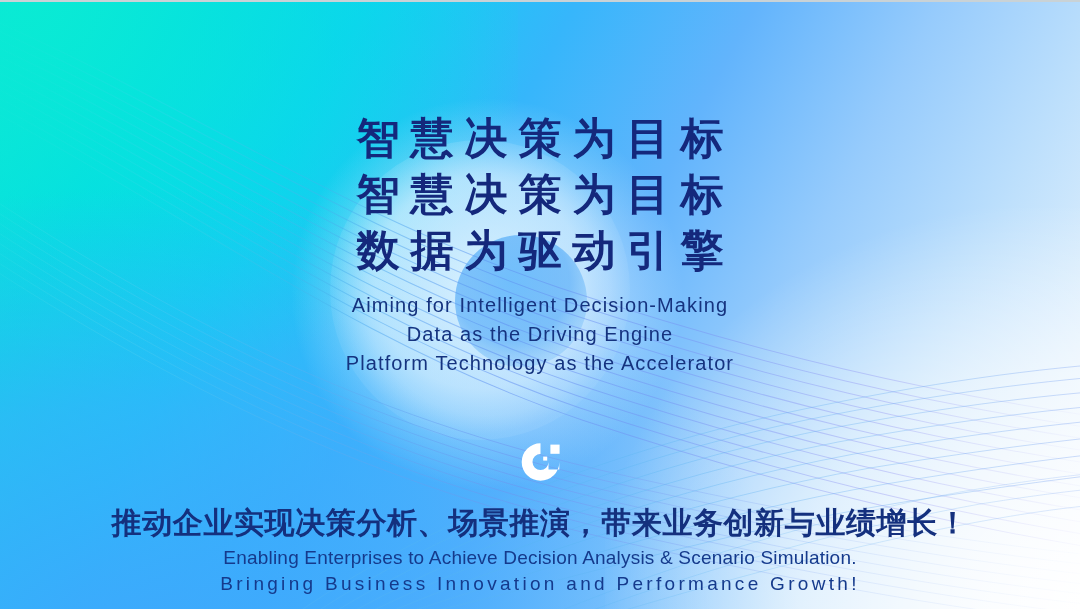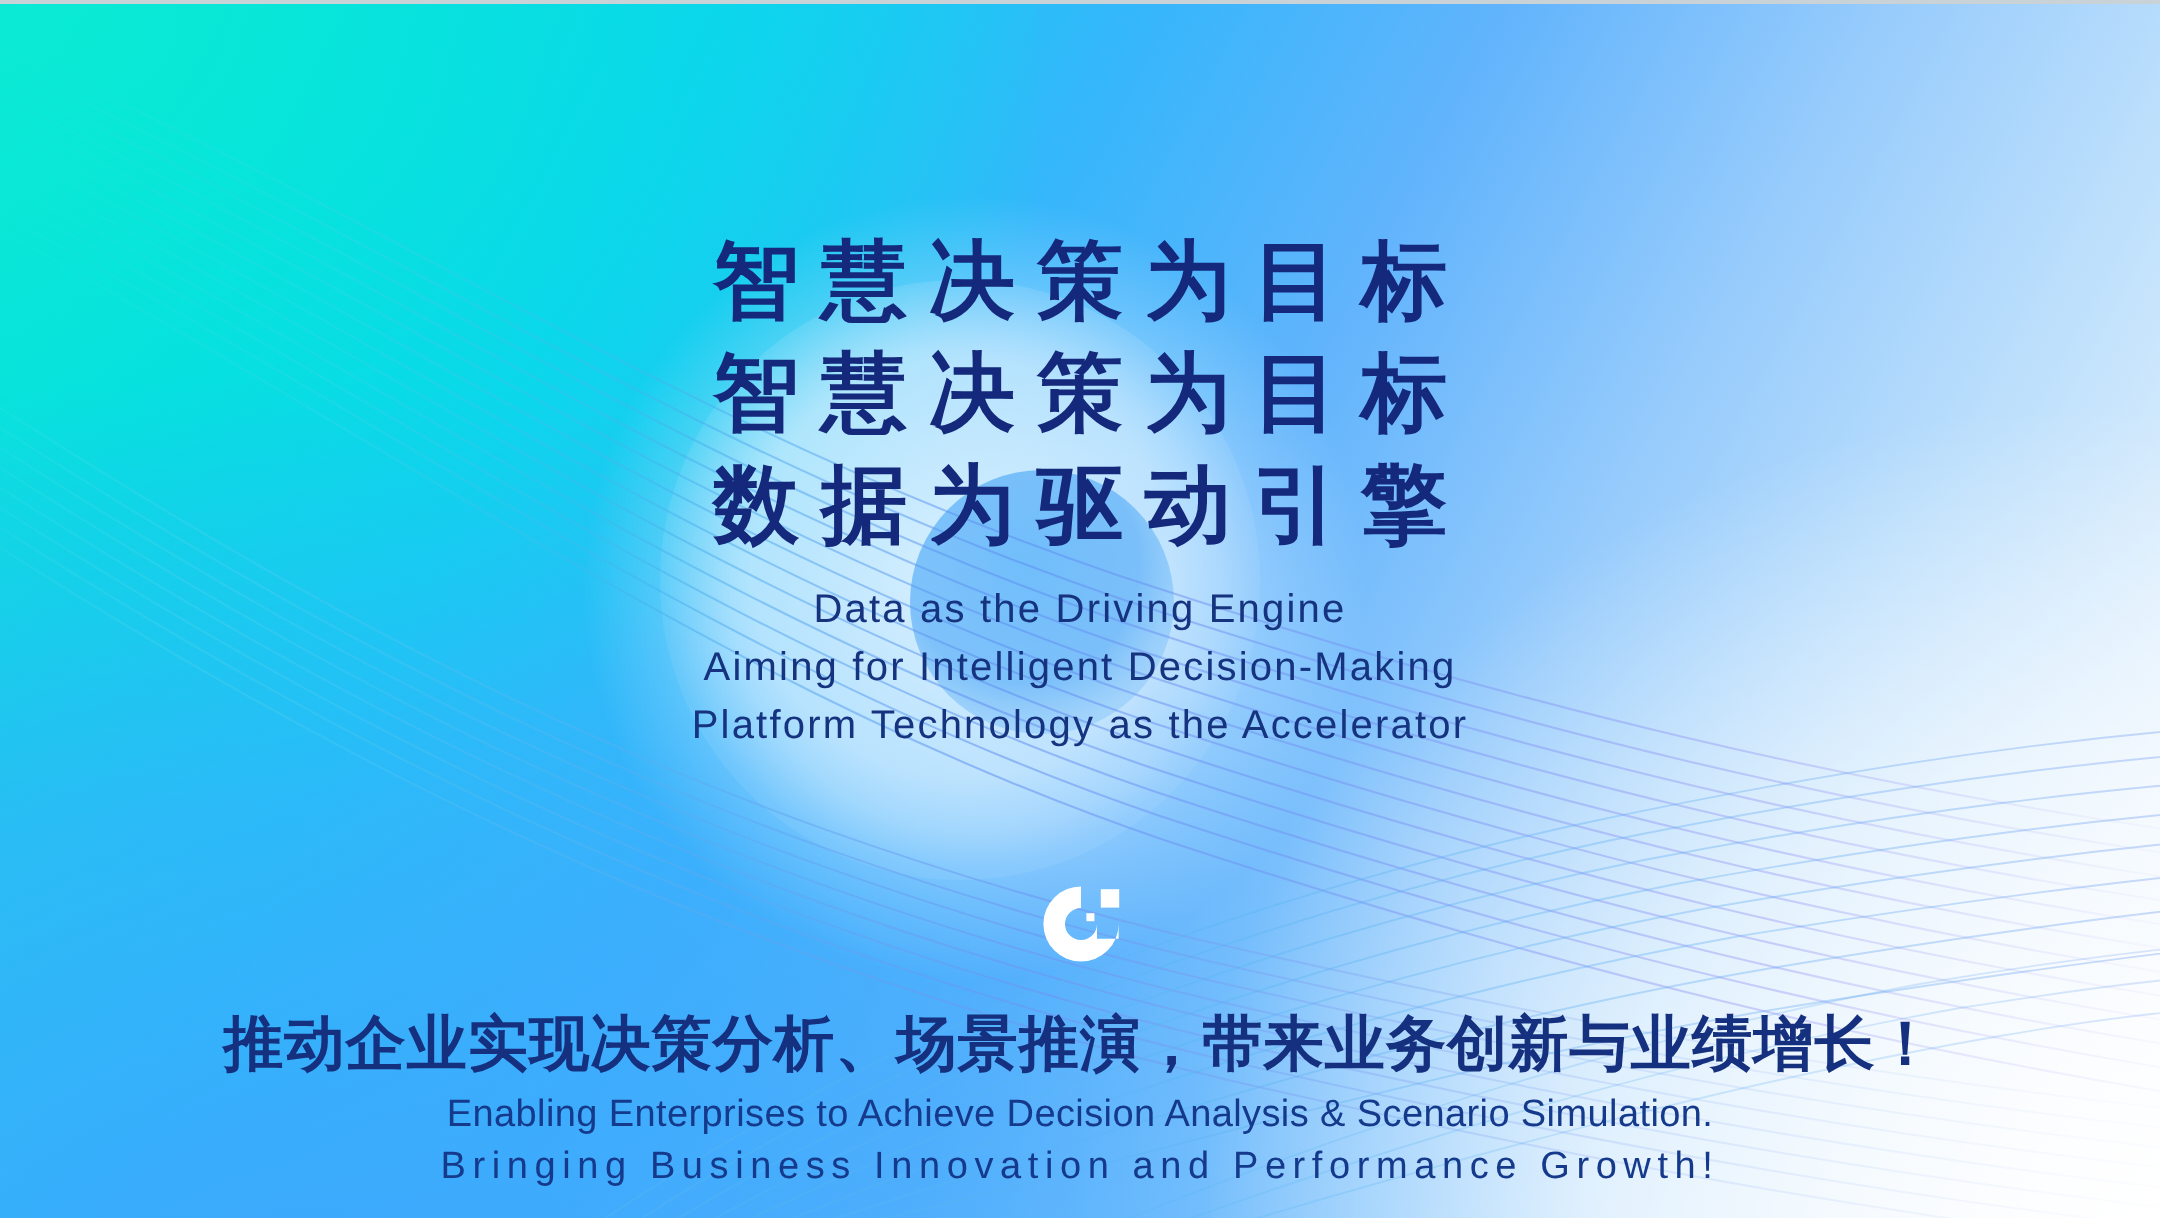--- a/index.html
+++ b/index.html
@@ -87,21 +87,21 @@
 
   .headline {
     margin-top: 112px;
     text-align: center;
     color: #14287c;
     font-weight: 700;
     font-size: 43px;
     line-height: 56px;
     letter-spacing: 11px;
     text-indent: 11px;
-    font-family: Liberation Serif, serif;
+    font-family: Liberation Mono, monospace;
     white-space: nowrap;
   }
   .headline .hl-line { display: block; }
 
   .sub-en {
     margin-top: 9px;
     text-align: center;
     color: #15337f;
     font-size: 20px;
     line-height: 29px;
@@ -278,22 +278,22 @@
 
   <div class="content">
 
     <div class="headline">
       <span class="hl-line">智慧决策为目标</span>
       <span class="hl-line">智慧决策为目标</span>
       <span class="hl-line">数据为驱动引擎</span>
     </div>
 
     <div class="sub-en">
+      <span class="se-line">Aiming for Intelligent Decision-Making</span>
       <span class="se-line">Data as the Driving Engine</span>
-      <span class="se-line">Aiming for Intelligent Decision-Making</span>
       <span class="se-line">Platform Technology as the Accelerator</span>
     </div>
 
     <div class="logo">
       <svg class="logo-mark" viewBox="0 0 44 44">
 
         <path d="M22.5 3.2 A18.8 18.8 0 1 0 41.3 22 L41.3 29.4 L30.5 29.4 L30.5 22
                  A8 8 0 1 1 22.5 14 Z" fill="#ffffff"></path>
 
         <rect x="32.4" y="4.6" width="9.2" height="9.2" fill="#ffffff"></rect>

